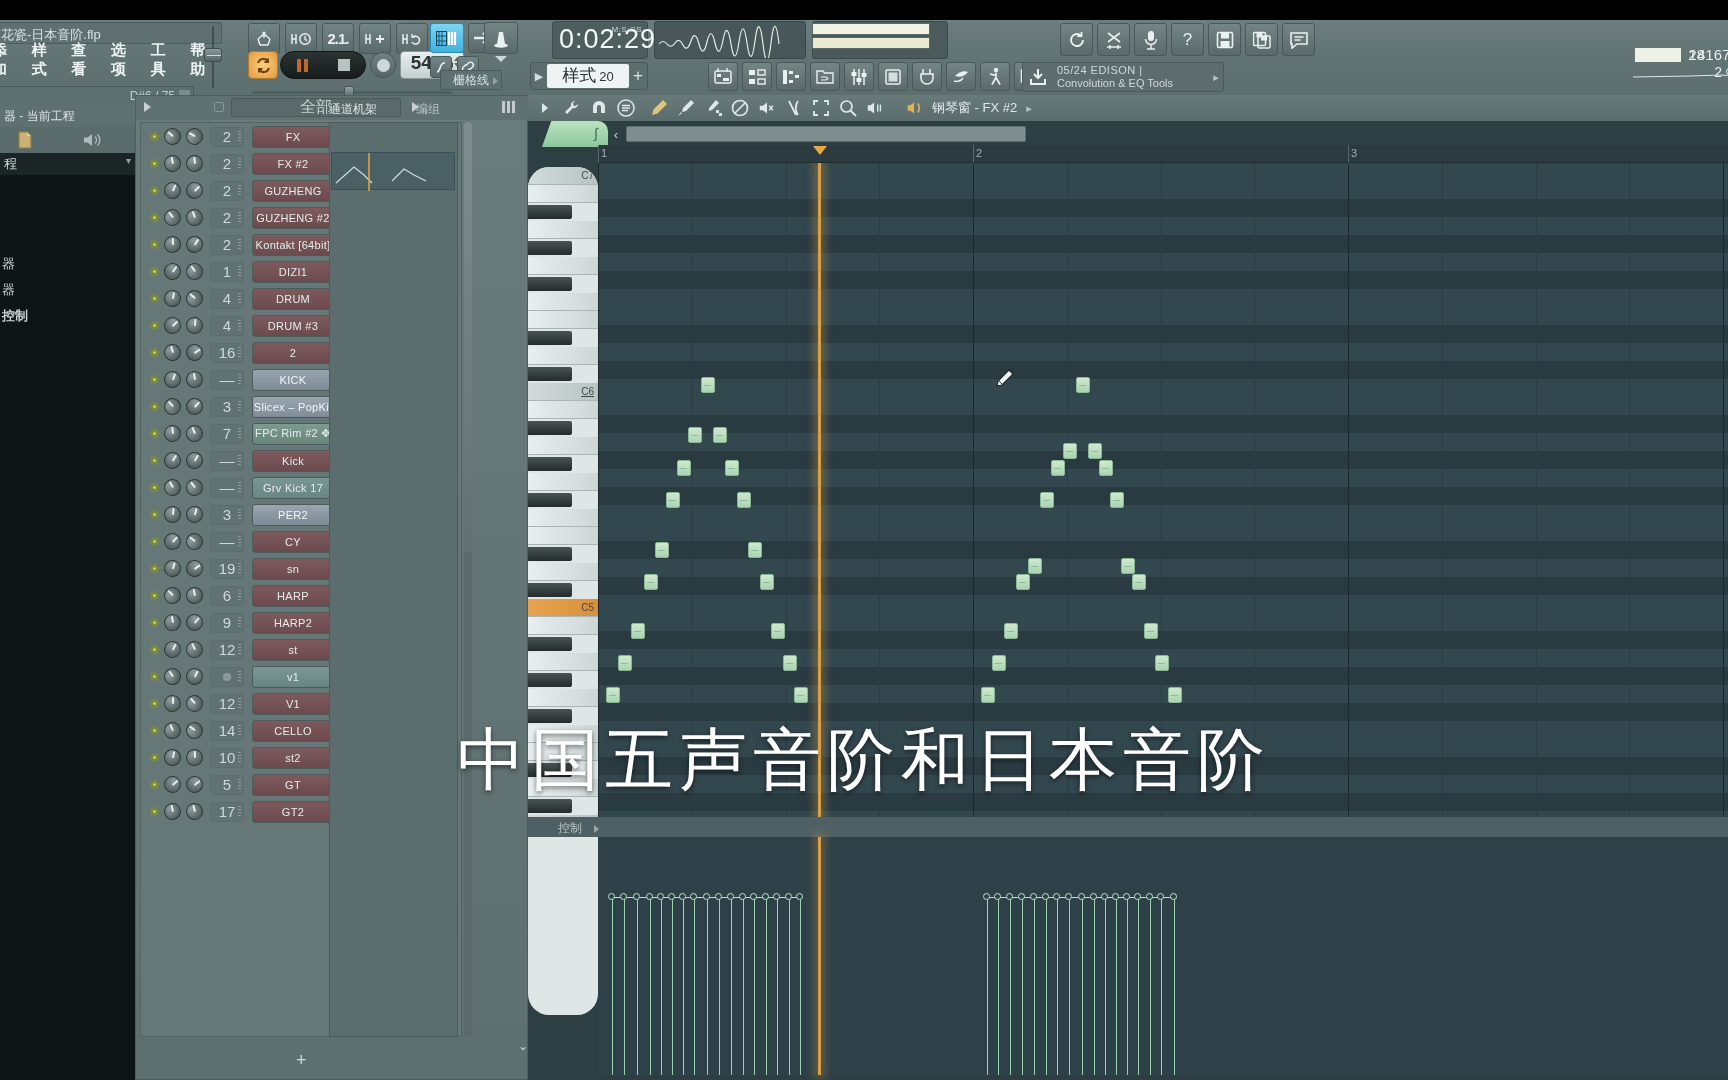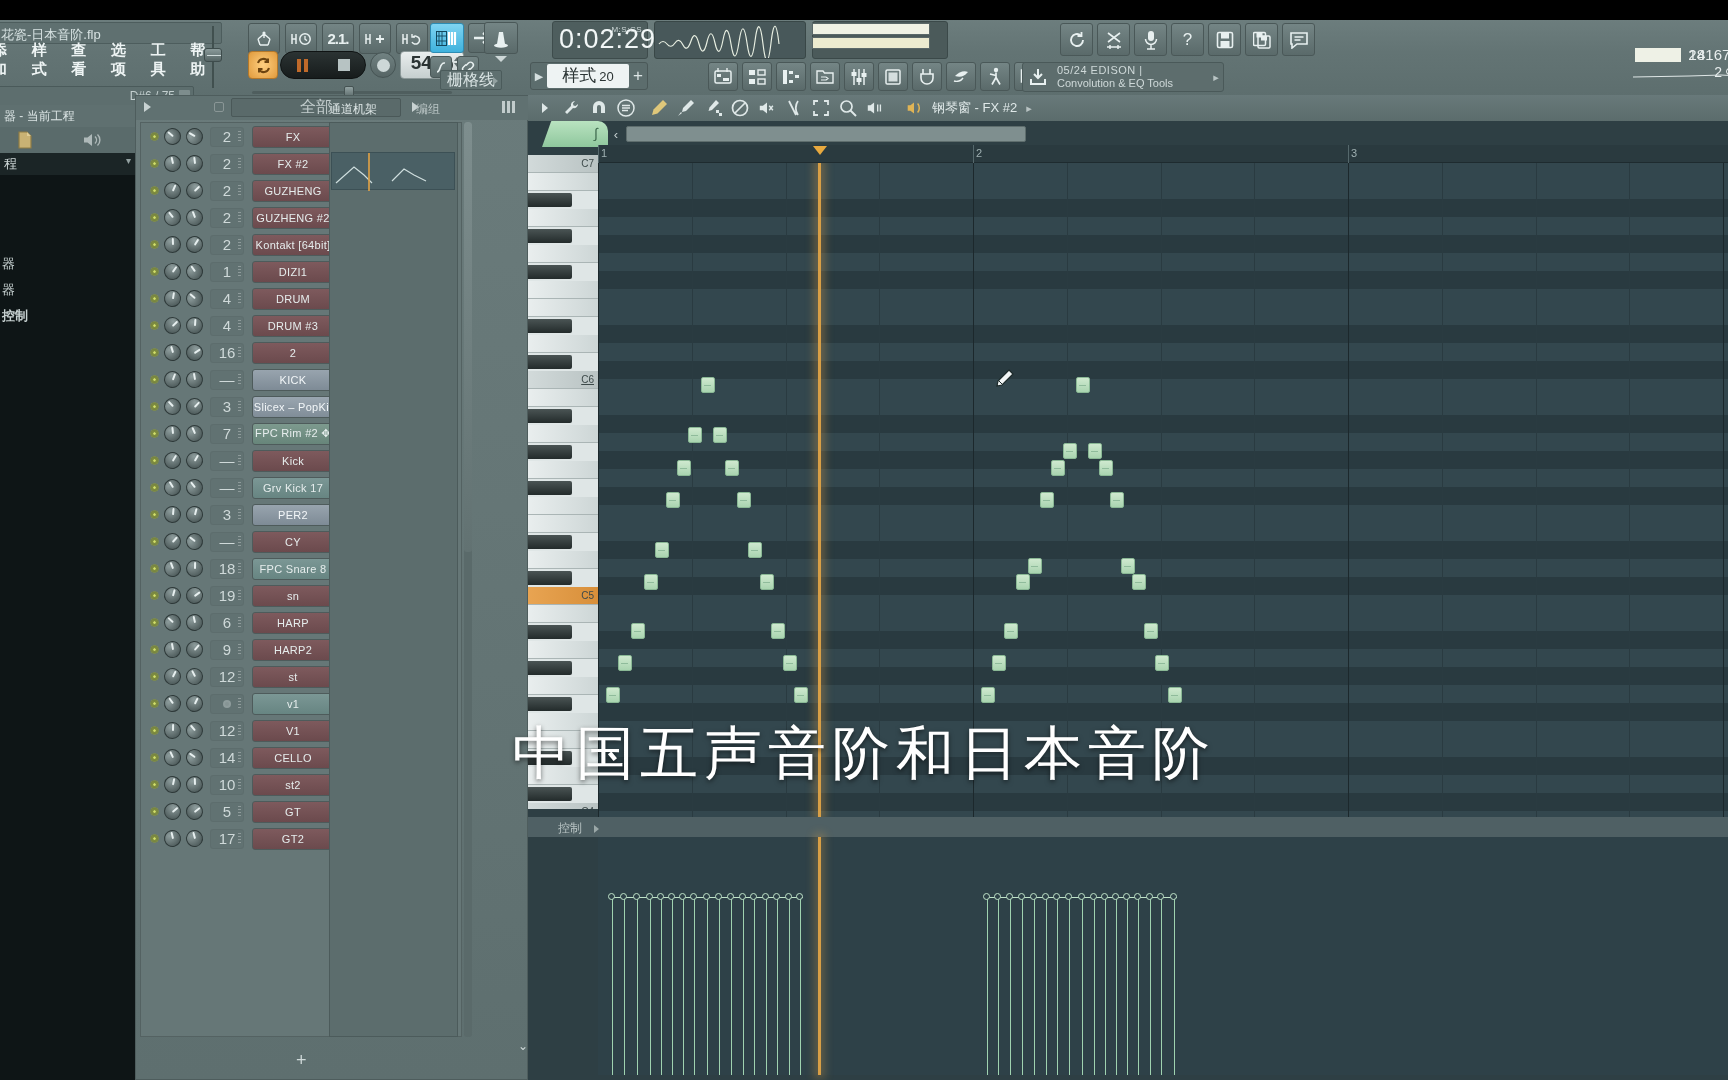--- a/index.html
+++ b/index.html
@@ -74,21 +74,21 @@
   
   .modebox { position:absolute; left:430px; top:23px; width:60px; height:33px; }
   .modebtn { position:absolute; left:0; top:0; width:34px; height:30px; border-radius:3px;
              background:linear-gradient(180deg,#7fd4f2,#3fb2dd); border:1px solid #2d8cb3;
              display:flex;align-items:center;justify-content:center; cursor:pointer; }
   .arrowbtn { position:absolute; left:38px; top:0; width:30px; height:30px; }
 
   .snapgrp { position:absolute; left:430px; top:56px; width:120px; height:30px; display:flex; gap:5px; }
   .snapgrp .btn { width:22px; height:22px; }
   .snapfield { position:absolute; left:440px; top:70px; width:62px; height:20px; background:#5f7070;
-               border:1px solid #4b5b5b; border-radius:2px; color:#d8e2e2; font-size:16px;
+               border:1px solid #4b5b5b; border-radius:2px; color:#d8e2e2; font-size:12px;
                display:flex;align-items:center;justify-content:center; }
   .snapcaret { position:absolute; right:3px; top:6px; width:0;height:0;border-top:4px solid transparent;
                border-bottom:4px solid transparent;border-left:5px solid #93a1a1;}
 
   .metro { position:absolute; left:484px; top:22px; width:36px; height:40px; }
 
   
   .timebox { position:absolute; left:552px; top:21px; width:96px; height:38px; background:#4e5e5e;
              border:1px solid #3e4c4c; border-radius:3px; color:#f2f7f7; }
   .timebox .t { position:absolute; left:6px; top:2px; font-size:27px; letter-spacing:1px; }
@@ -204,21 +204,21 @@
   .pr-bar .sc { position:absolute; left:18px; top:3px; width:400px; height:16px; background:#7f8f8f;
                 border:1px solid #5e6d6d; border-radius:2px;}
 
   .pr-ruler { position:absolute; left:70px; top:50px; width:1130px; height:18px; background:#2a3a3f;
               border-bottom:1px solid #1e2b2f; }
   .pr-ruler .bl { position:absolute; top:2px; color:#9fb0b2; font-size:11px; }
   .pr-ruler .tk { position:absolute; top:0; width:1px; height:18px; background:#55686c; }
   .playhead-tri { position:absolute; top:1px; width:0;height:0;border-left:7px solid transparent;
                   border-right:7px solid transparent;border-top:9px solid #e8a93f; }
 
-  .keys { position:absolute; left:0; top:60px; width:70px; height:654px; background:#dfe6e6; overflow:hidden;}
+  .keys { position:absolute; left:0; top:72px; width:70px; height:848px; background:#dfe6e6; overflow:hidden;border-radius:21px;}
   .wkey { position:absolute; left:0; width:70px; background:linear-gradient(90deg,#e9eeee,#cdd6d6);
           border-bottom:1px solid #aab5b5; }
   .bkey { position:absolute; left:0; width:44px; background:linear-gradient(180deg,#4a5454,#232b2b); border-radius:0 2px 2px 0;}
   .klabel { position:absolute; right:4px; font-size:10px; color:#3d4a4a; }
   .ckey { background:linear-gradient(90deg,#d2dada,#b9c3c3) !important; }
   .ckey-hl { background:linear-gradient(90deg,#e8a452,#d88f3a) !important; }
 
   .grid { position:absolute; left:70px; top:68px; width:1130px; height:654px; background:#2e4148; overflow:hidden;}
   .gr-row { position:absolute; left:0; width:1130px; height:18px; }
   .gr-dark { background:#293a40; }
@@ -238,21 +238,21 @@
   .vel-lbl { position:absolute; left:30px; top:725px; color:#b9c4c4; font-size:12px; }
   .vel-caret { position:absolute; left:66px; top:730px; width:0;height:0;border-top:4px solid transparent;
                border-bottom:4px solid transparent;border-left:5px solid #9aa7a7;}
   .vel { position:absolute; left:70px; top:742px; width:1130px; height:238px; background:#2e4148; }
   .vel .vline { position:absolute; bottom:0; width:1px; background:#9fd3b0; }
   .vel .vdot { position:absolute; width:7px;height:7px;border-radius:50%;border:1px solid #bfe3c9; background:#2e4148;}
   .vel .vtop { position:absolute; left:0; height:1px; background:#bfe3c9; }
 
   
   .caption { position:absolute; left:0; top:715px; width:1728px; text-align:center; color:#fff;
-             font-family:Liberation Serif, serif; font-size:58px; letter-spacing:6px;
+             font-family:Liberation Serif, serif; font-size:68px; letter-spacing:6px;
              text-shadow:0 2px 5px rgba(0,0,0,0.55); white-space:nowrap; }
 </style>
 </head>
 <body>
 
 <div id="app">
 
   <div class="topbar">
     <div class="tb-black-left"></div>
 
@@ -751,30 +751,20 @@
           <span class="chan-strip"></span>
         </div>
         <div class="chan-row">
           <span class="led">
             <i></i>
           </span>
           <span class="knob" style="--r: 42deg; transform: rotate(42deg);"></span>
           <span class="knob" style="--r: -52deg; transform: rotate(-52deg);"></span>
           <span class="numbox">—<i class="tick"></i></span>
           <span class="namebtn nm-red">CY</span>
-          <span class="chan-strip"></span>
-        </div>
-        <div class="chan-row">
-          <span class="led">
-            <i></i>
-          </span>
-          <span class="knob" style="--r: -21deg; transform: rotate(-21deg);"></span>
-          <span class="knob" style="--r: 1deg; transform: rotate(1deg);"></span>
-          <span class="numbox">18<i class="tick"></i></span>
-          <span class="namebtn nm-teal">FPC Snare 8</span>
           <span class="chan-strip"></span>
         </div>
         <div class="chan-row">
           <span class="led">
             <i></i>
           </span>
           <span class="knob" style="--r: 16deg; transform: rotate(16deg);"></span>
           <span class="knob" style="--r: 54deg; transform: rotate(54deg);"></span>
           <span class="numbox">19<i class="tick"></i></span>
           <span class="namebtn nm-red">sn</span>

